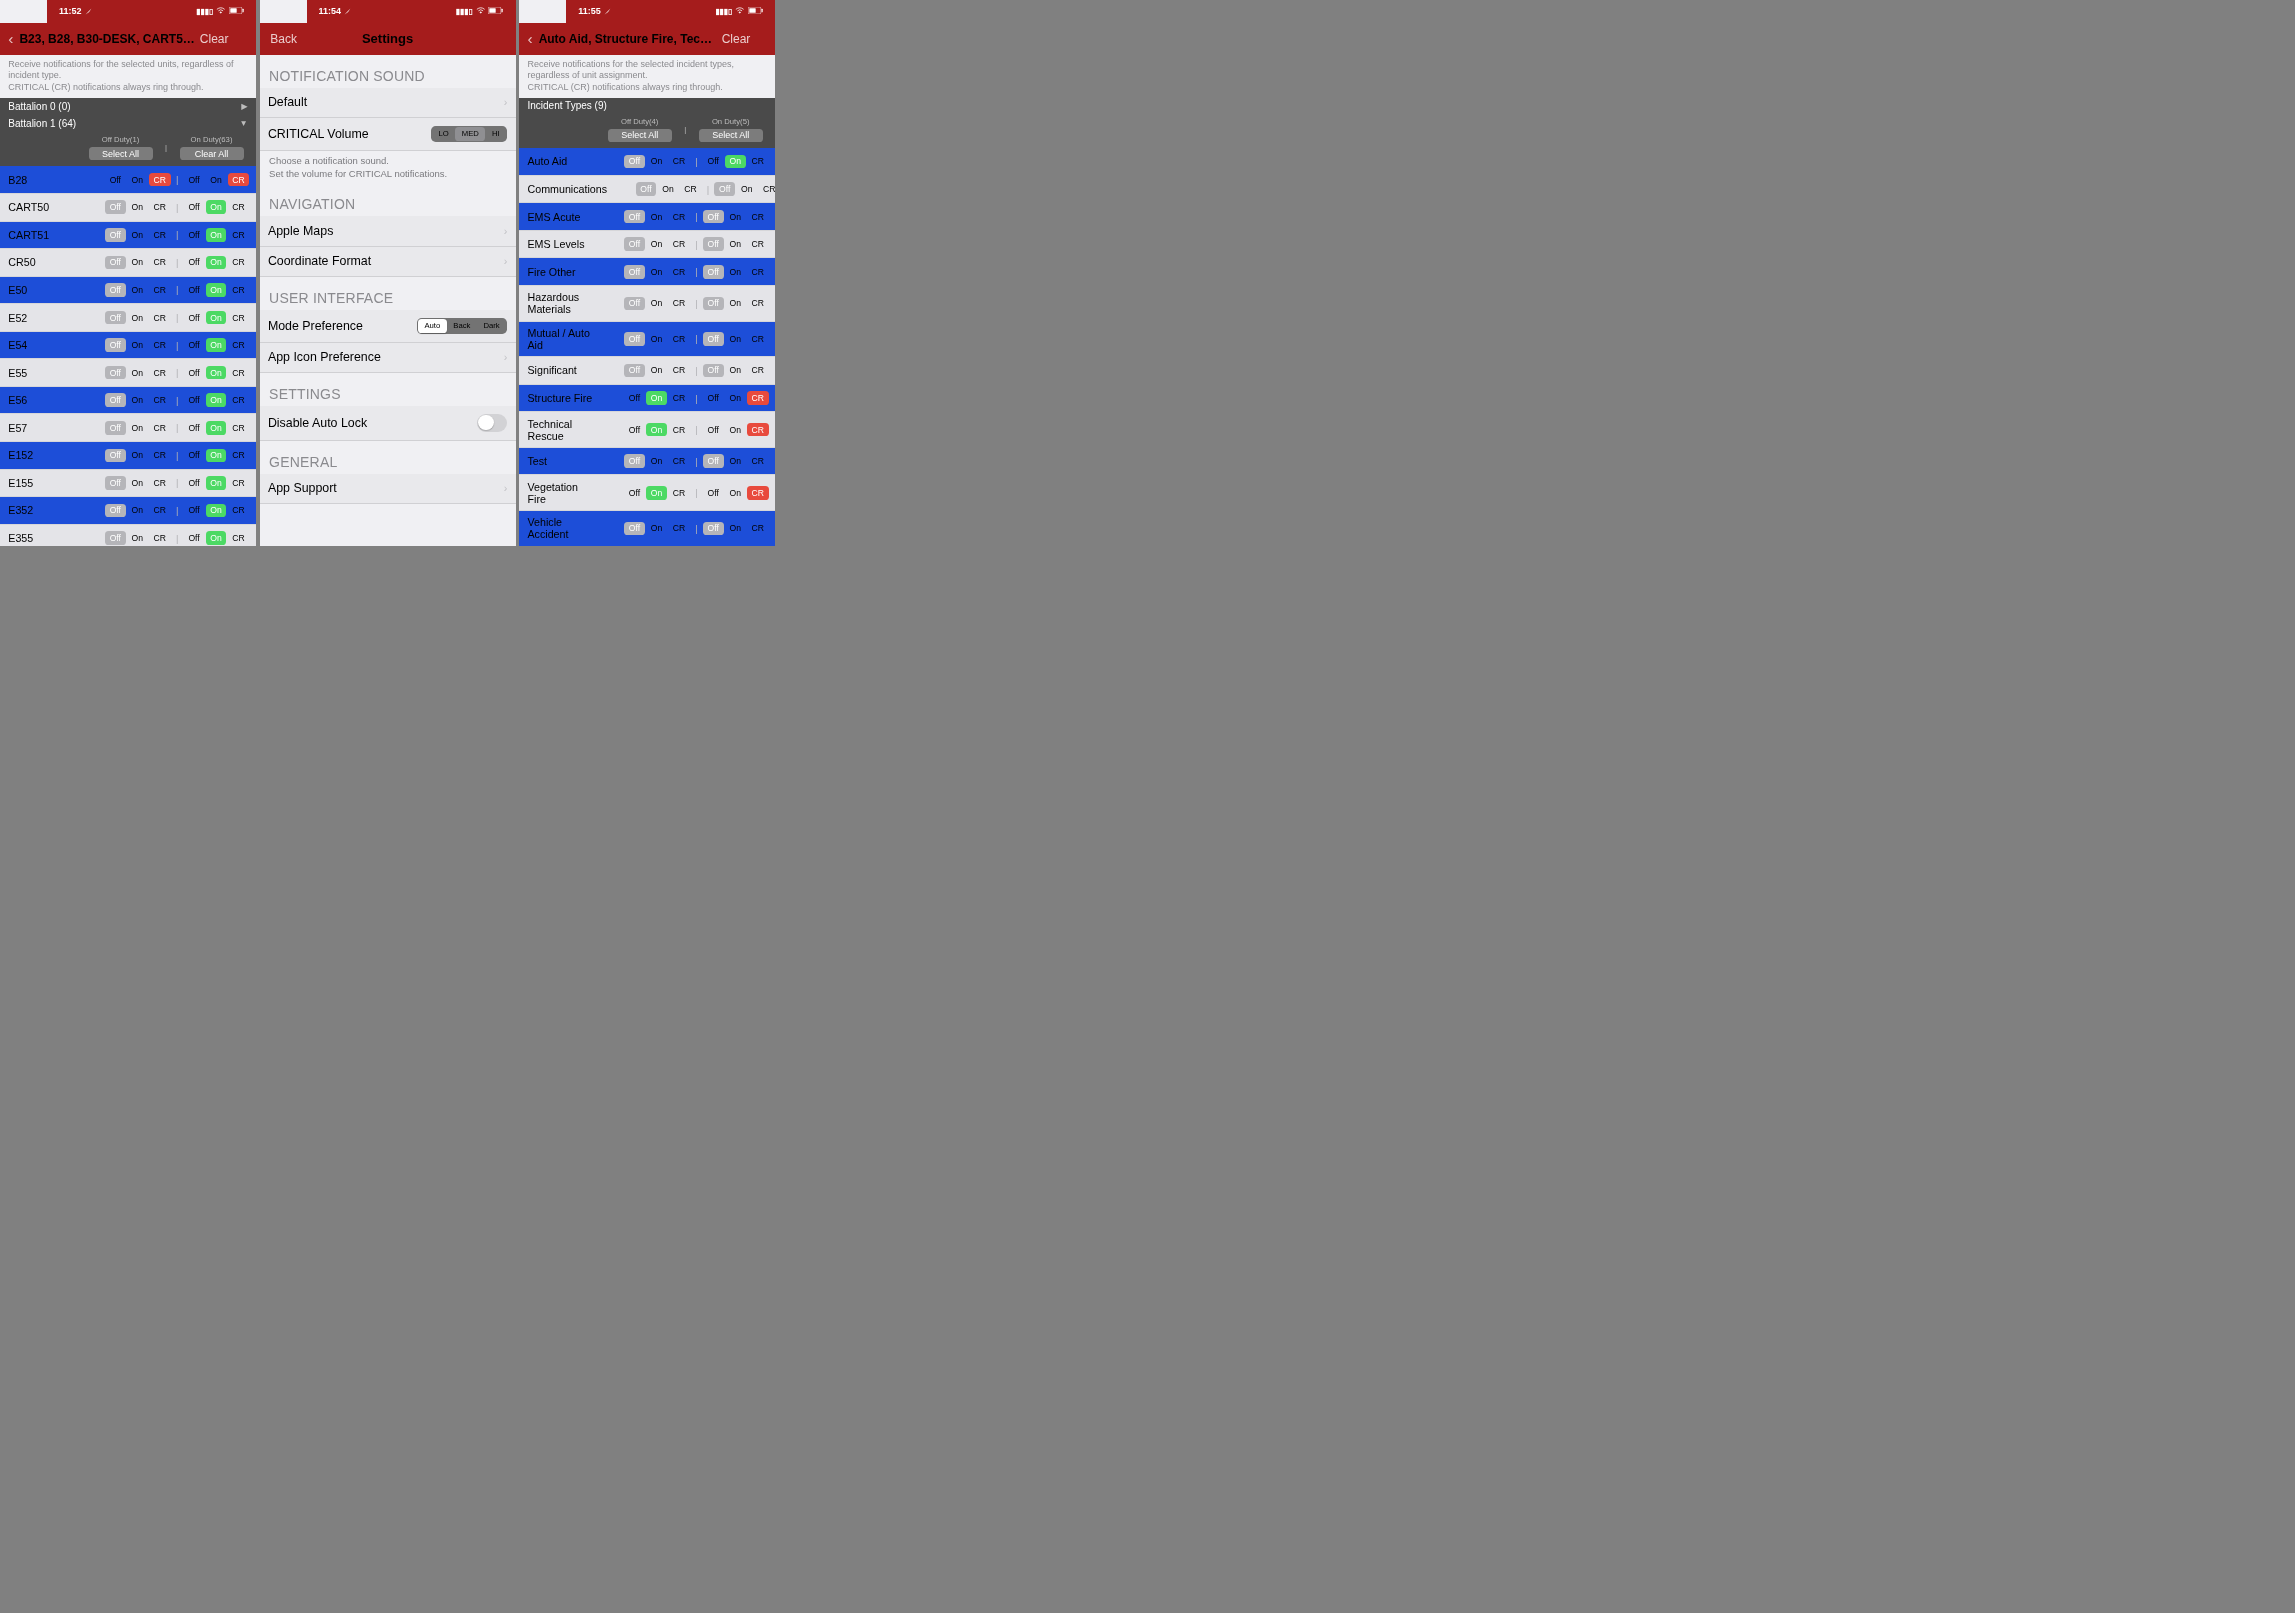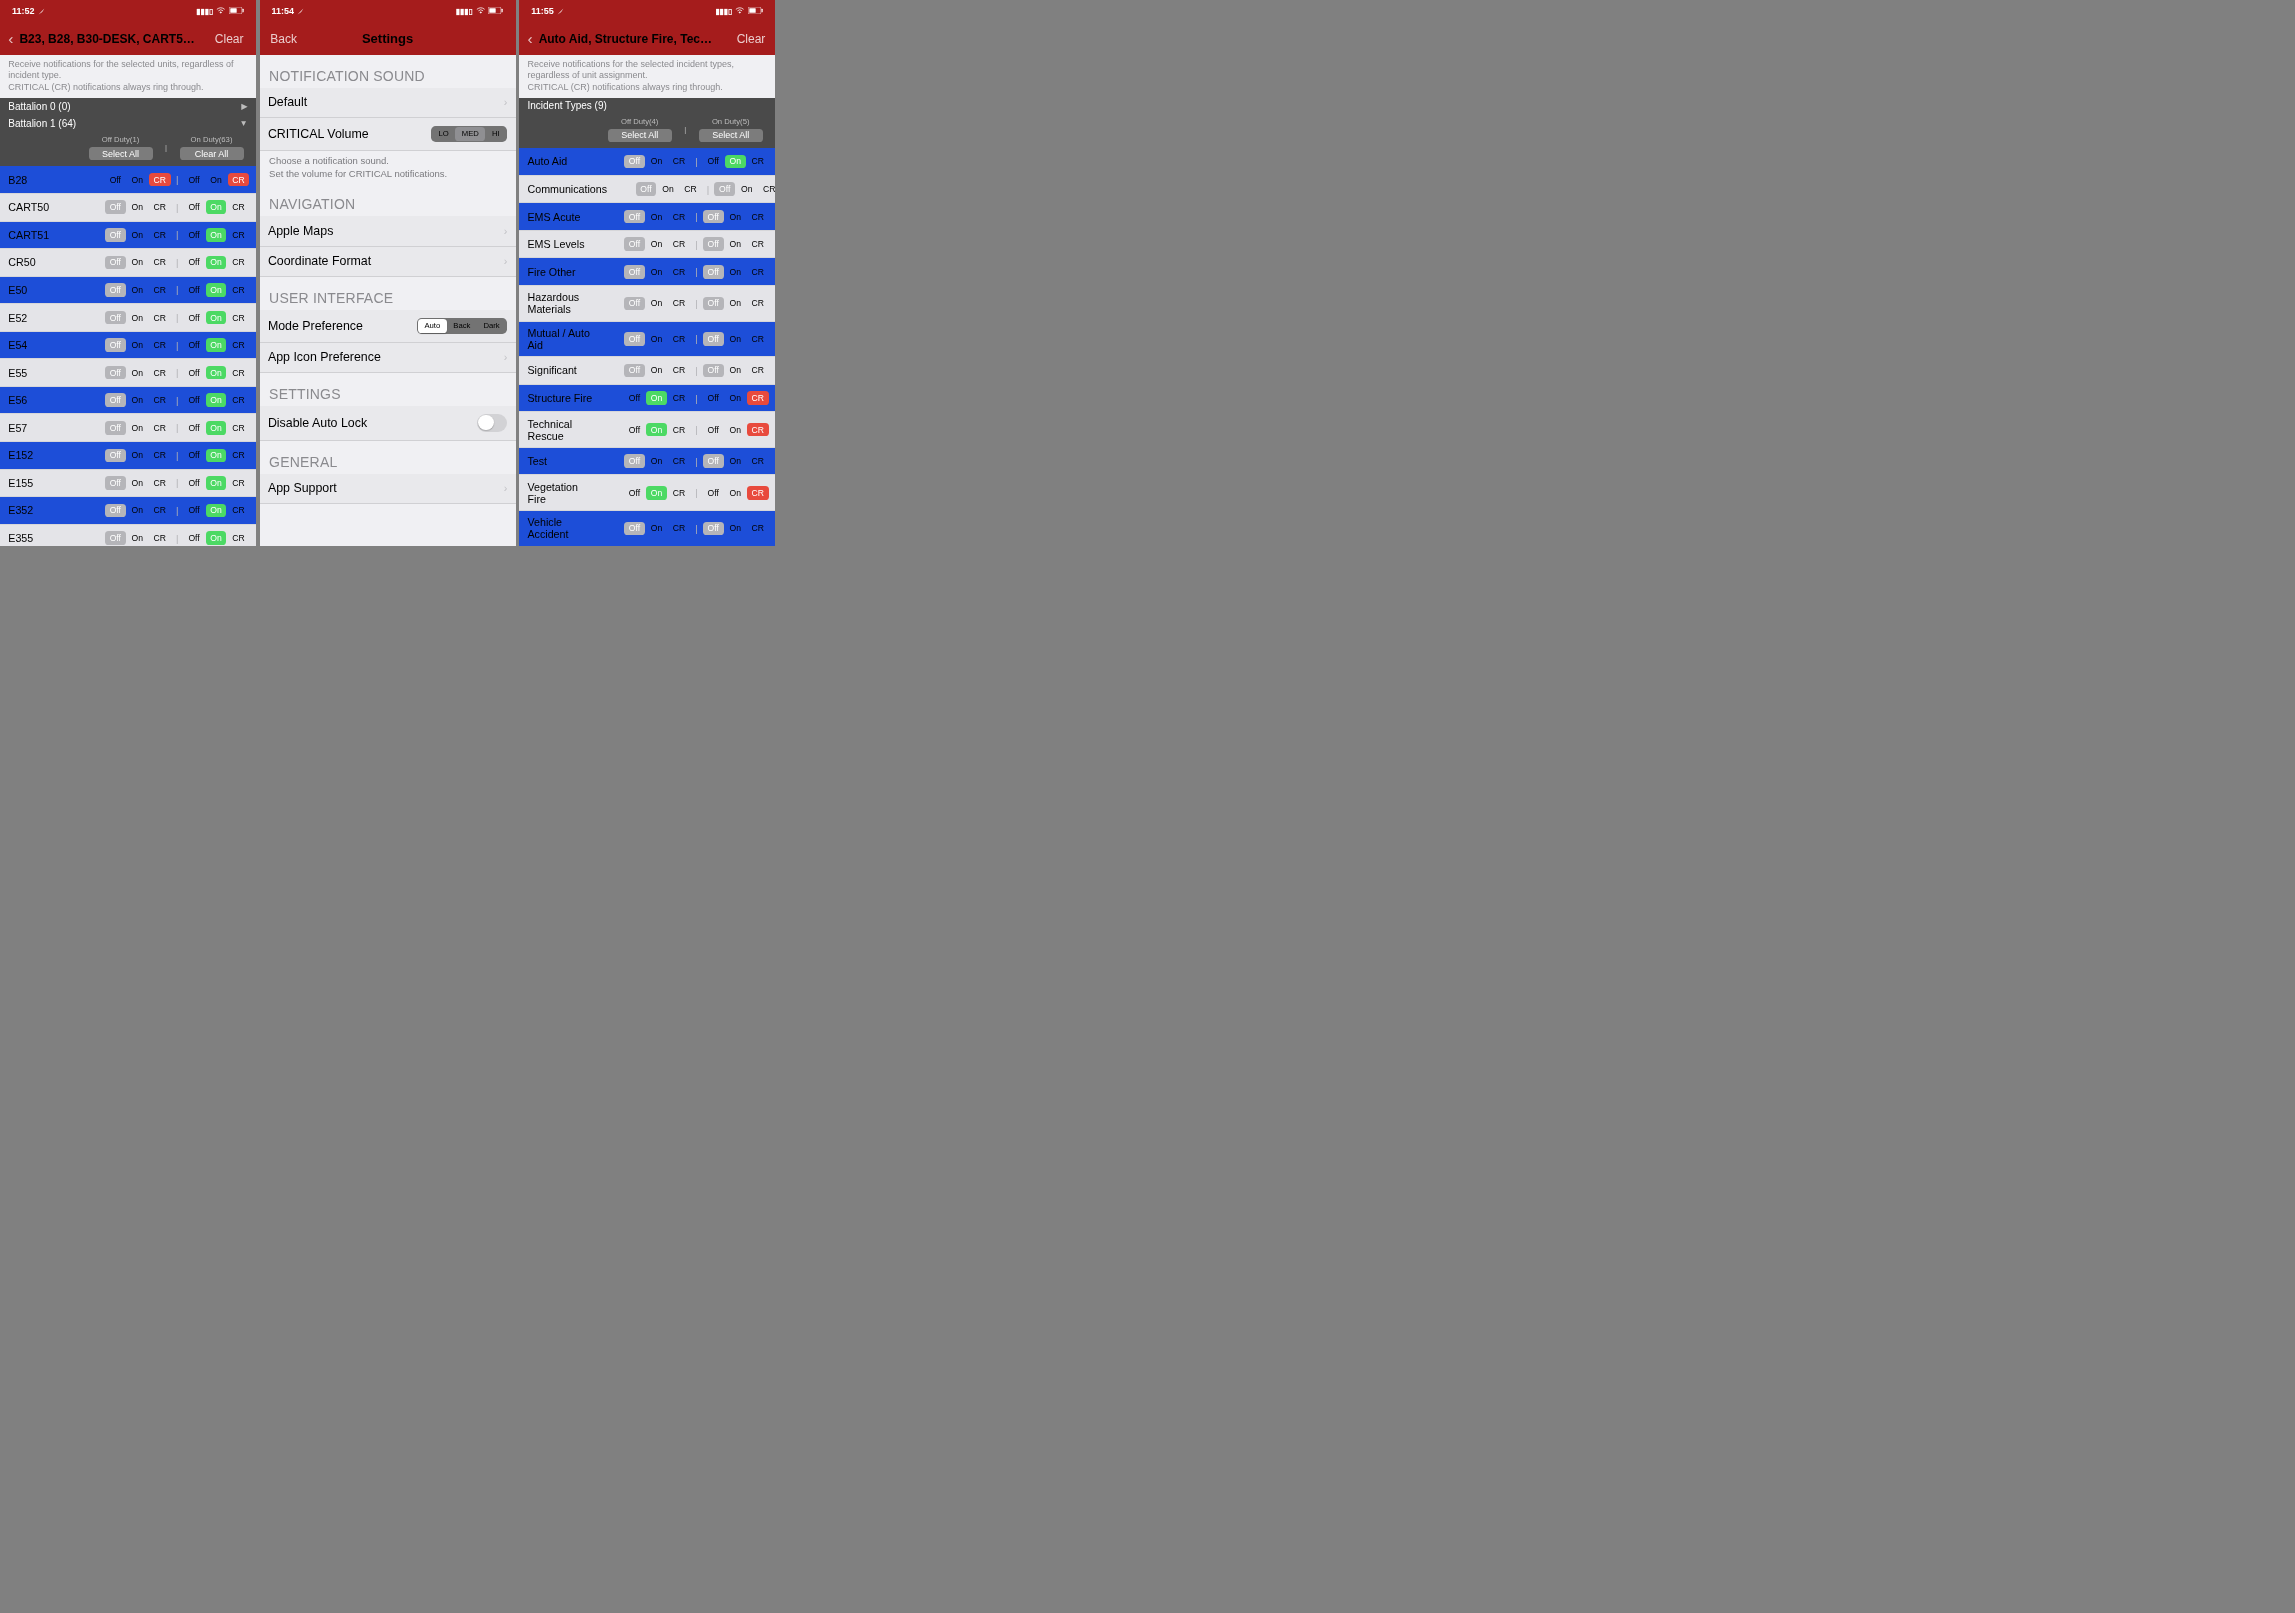--- a/index.html
+++ b/index.html
@@ -23,20 +23,21 @@
   .statusbar {
     height: 22.5px;
     background: #a51c1c;
     display: flex;
     align-items: center;
     justify-content: space-between;
     padding: 0 12px;
     color: #fff;
     font-size: 9px;
     font-weight: 600;
+    margin-left: 47px;
   }
   .status-time { display: flex; align-items: center; gap: 3px; }
   .status-icons { display: flex; align-items: center; gap: 3px; font-size: 7.7px; }
   
   .navbar {
     height: 32px;
     background: #a51c1c;
     display: flex;
     align-items: center;
     padding: 0 8.3px;
@@ -54,21 +55,21 @@
     font-size: 12px; font-weight: 700; color: #000;
     margin-left: 6px; white-space: nowrap; overflow: hidden;
     text-overflow: ellipsis; max-width: 178px;
   }
   .navbar .title-center {
     font-size: 13px; font-weight: 700; color: #000;
     position: absolute; left: 0; right: 0; text-align: center;
   }
   .navbar .clear-btn {
     font-size: 12px; color: rgba(255,255,255,0.78);
-    margin-left: 20px; cursor: pointer;
+    margin-left: 5px; cursor: pointer;
   }
   
   .helper {
     padding: 4.1px 8.3px 4.7px 8.3px;
     color: #8a8a8e; font-size: 9px; line-height: 1.28;
   }
   
   .darkheader {
     background: #4a4a4a; color: #fff;
     padding: 3px 8.3px;

